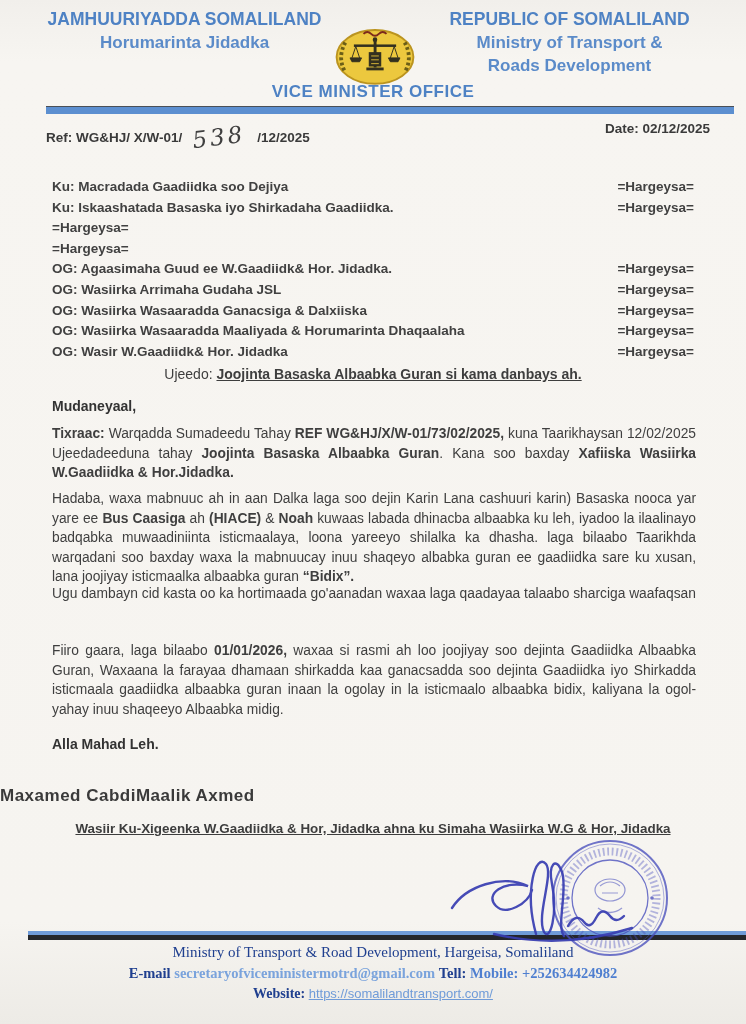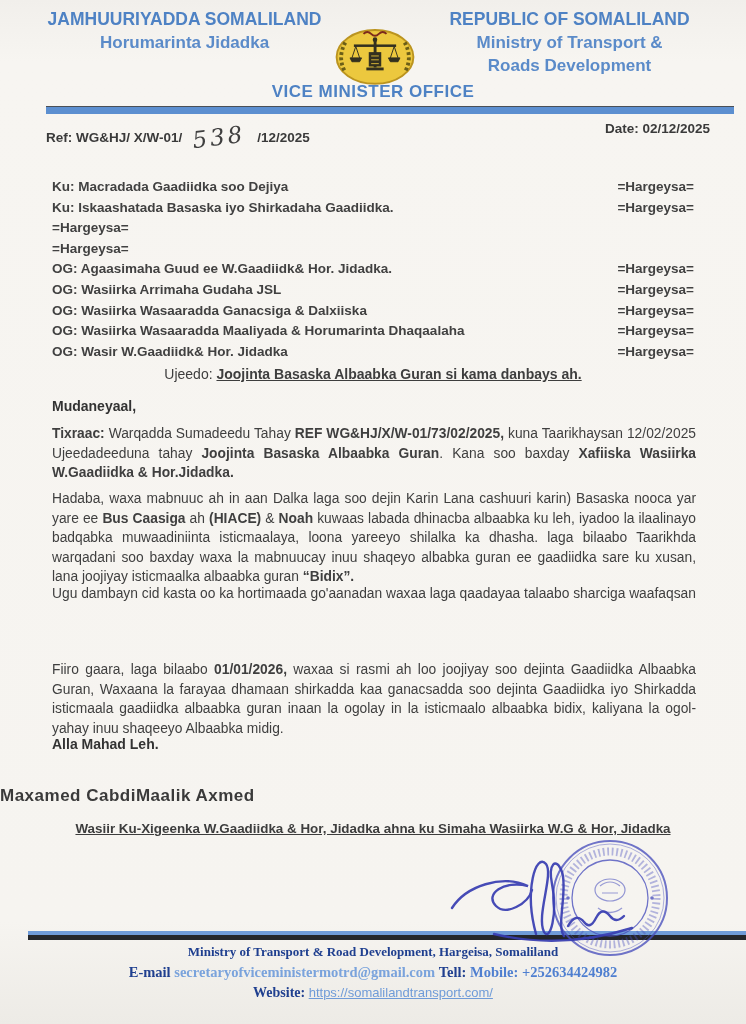--- a/index.html
+++ b/index.html
@@ -27,30 +27,30 @@
   .recips{position:absolute;top:177px;left:52px;right:52px;font-size:13.5px;font-weight:bold;color:#414141;}
   .rrow{display:flex;justify-content:space-between;line-height:20.6px;}
   
   .subject{position:absolute;top:366px;left:0;right:0;text-align:center;font-size:14px;color:#3e3e3e;}
   .salut{position:absolute;top:398px;left:52px;font-size:14px;color:#333;}
   
   .para{position:absolute;left:52px;right:50px;margin:0;text-align:justify;font-size:13.8px;line-height:19.6px;color:#3f3f3f;}
   .p1{top:424px;}
   .p2{top:489px;}
   .p3{top:584px;}
-  .p4{top:660px;}
+  .p4{top:641px;}
   .closing{position:absolute;top:736px;left:52px;font-size:14px;color:#333;}
   
   .sig-name{position:absolute;top:786px;left:0;right:0;text-align:left;font-size:17px;font-weight:bold;color:#3a3a3a;letter-spacing:.5px;}
   .sig-title{position:absolute;top:821px;left:0;right:0;text-align:center;font-size:13.4px;font-weight:bold;text-decoration:underline;color:#3d3d3d;}
   .stamp-wrap{position:absolute;left:440px;top:830px;width:260px;height:140px;z-index:5;}
   
   .rule-bottom{position:absolute;top:931px;left:28px;right:0;height:5px;background:#24262b;border-top:4px solid #6f9bd8;z-index:1;}
   .footer{position:absolute;top:944px;left:0;right:0;text-align:center;font-family:"Liberation Serif",serif;z-index:2;}
-  .f1{font-size:13px;font-weight:bold;color:#1f3f8f;}
+  .f1{font-size:15px;font-weight:normal;color:#1f3f8f;}
   .f2{font-size:14.5px;margin-top:4px;}
   .f3{font-size:14px;margin-top:4px;}
   .navy{color:#1f3f8f;font-weight:bold;}
   .lblue{color:#7aa3dc;font-weight:bold;}
   .mblue{color:#4f7fd0;font-weight:bold;}
   .url{color:#6f9bd8;text-decoration:underline;font-family:"Liberation Sans",sans-serif;font-size:13px;}
 </style>
 </head>
 <body>
 

